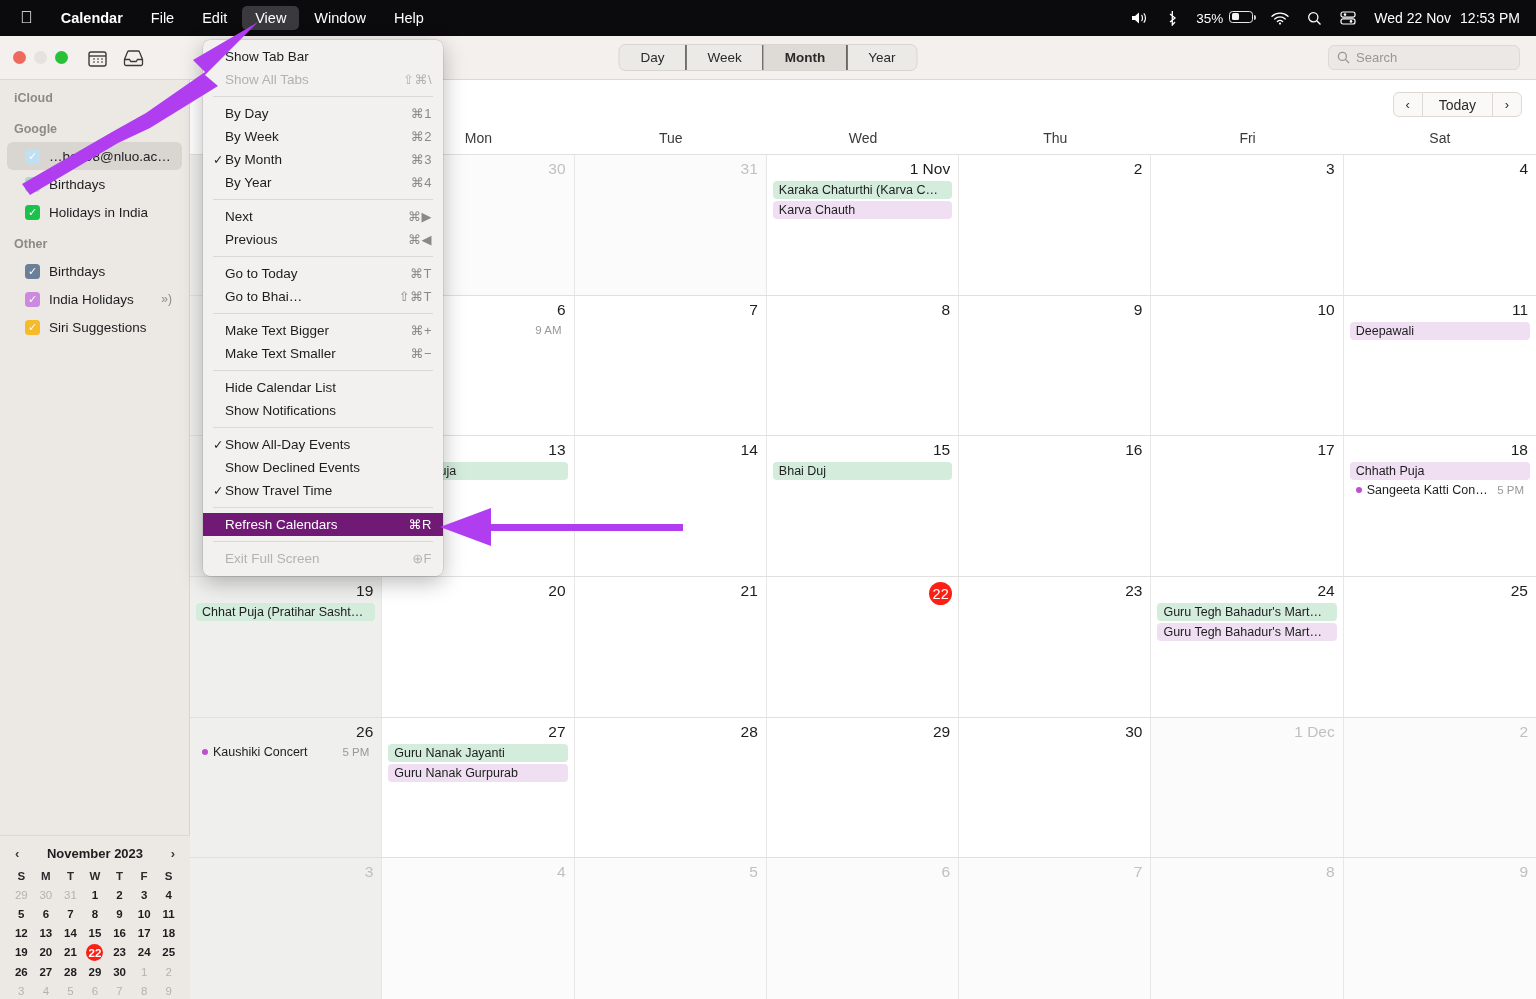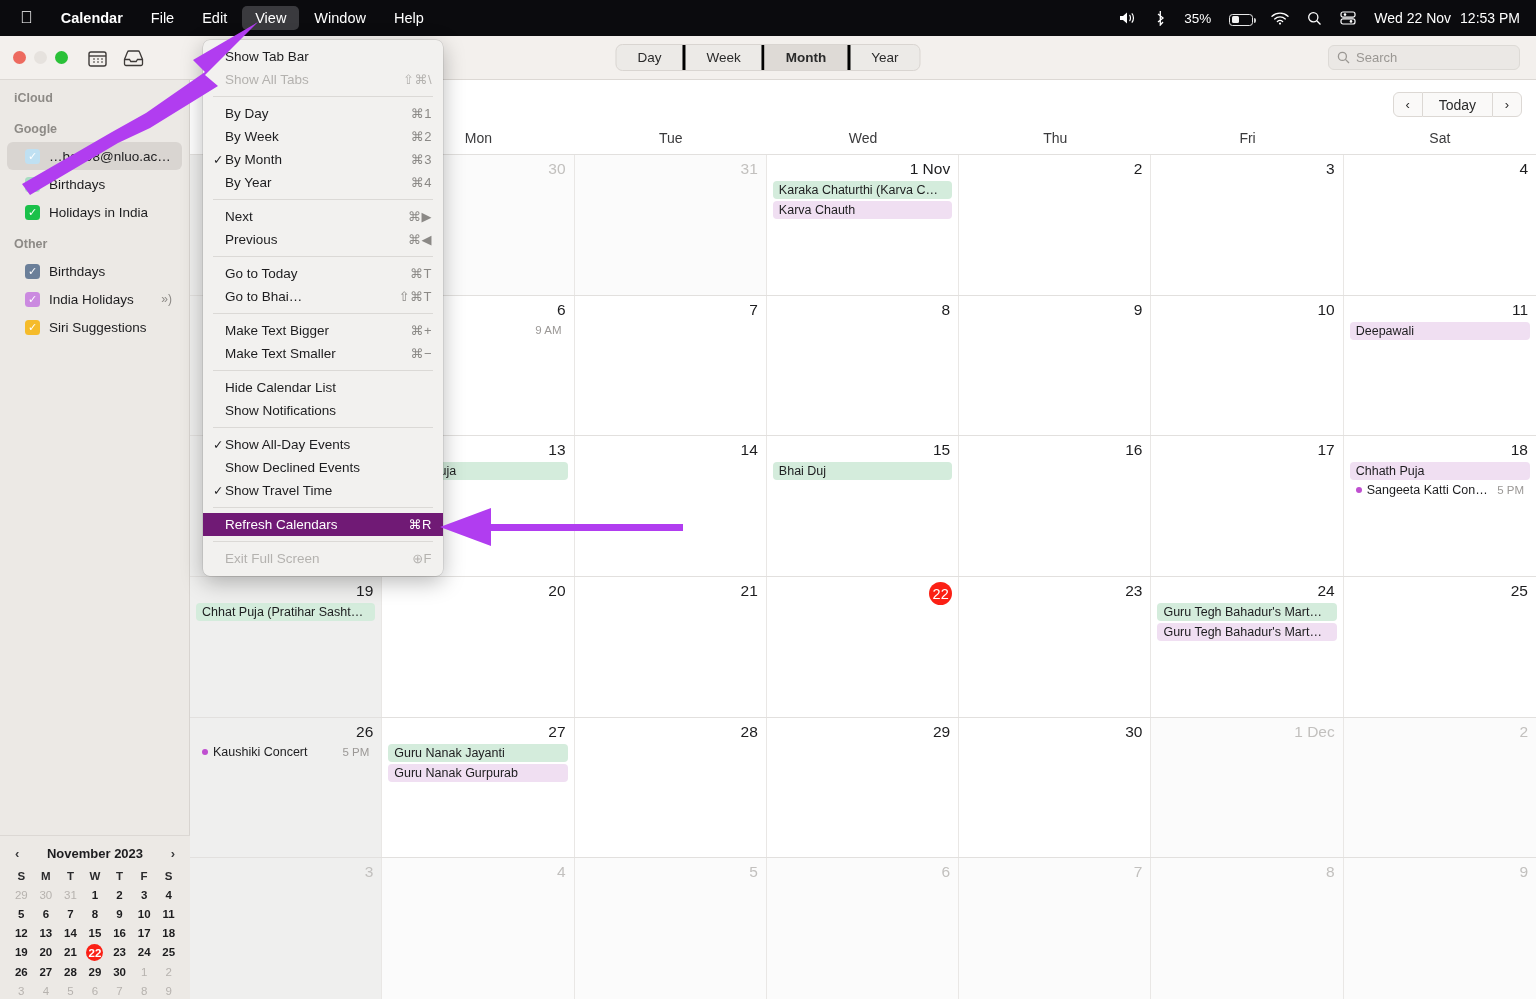--- a/index.html
+++ b/index.html
@@ -22,21 +22,21 @@
   .mb-item {
     padding: 4px 13px; border-radius: 5px; margin: 0 1px; white-space: nowrap;
   }
   .mb-item.bold { font-weight: bold; }
   .mb-item.active { background: #3a3a3e; }
   .mb-right {
     margin-left: auto; display: flex; align-items: center;
     gap: 18px; padding-right: 16px; font-size: 13.5px;
   }
   .mb-right .ic { display: flex; align-items: center; }
-  .batt-wrap { display: flex; align-items: flex-end; gap: 18px; }
+  .batt-wrap { display: flex; align-items: flex-start; gap: 6px; }
   .batt-body {
     width: 24px; height: 12px; border: 1.5px solid #e8e8e8; border-radius: 3.5px;
     position: relative; display: flex; align-items: center;
   }
   .batt-body::after {
     content: ""; position: absolute; right: -4px; top: 3.5px;
     width: 2px; height: 5px; background: #cfcfcf; border-radius: 0 2px 2px 0;
   }
   .batt-fill { height: 7px; background: #f2f2f2; border-radius: 1.5px; margin-left: 1.5px; }
   .mb-clock { display: flex; gap: 9px; font-size: 14px; }
@@ -56,21 +56,21 @@
     width: 22px; height: 20px; display: flex; align-items: center; justify-content: center;
     color: #3e3a38;
   }
   .seg {
     position: absolute; left: 50%; transform: translateX(-50%); top: 8px;
     display: flex; background: #eceae7; border: 1px solid #d9d5d1;
     border-radius: 7px; overflow: hidden; height: 27px;
   }
   .seg div {
     padding: 0 21px; font-size: 13.5px; color: #2a2a2a; line-height: 25px;
-    border-right: 3px solid #000000;
+    border-right: 1px solid #000000;
   }
   .seg div:last-child { border-right: none; }
   .seg div.on { background: #dedad6; font-weight: 600; text-align: right; }
   .search {
     position: absolute; right: 16px; top: 9px; width: 192px; height: 25px;
     background: #ebe8e5; border: 1px solid #dddad6; border-radius: 6px;
     display: flex; align-items: center; padding: 0 8px; gap: 6px;
     color: #9a9793; font-size: 13px;
   }
 

